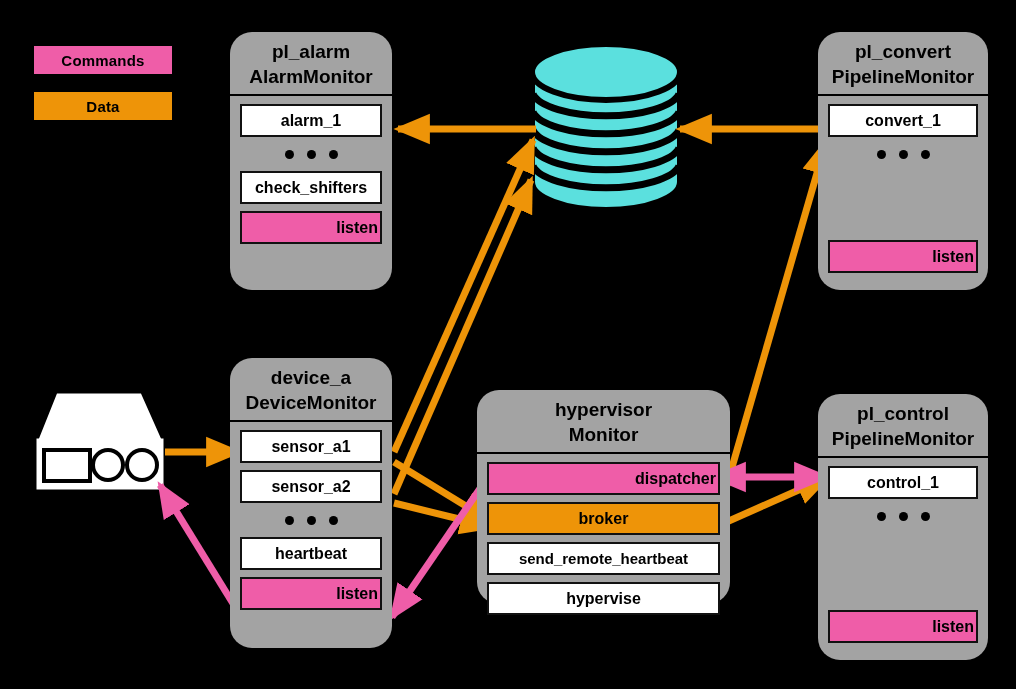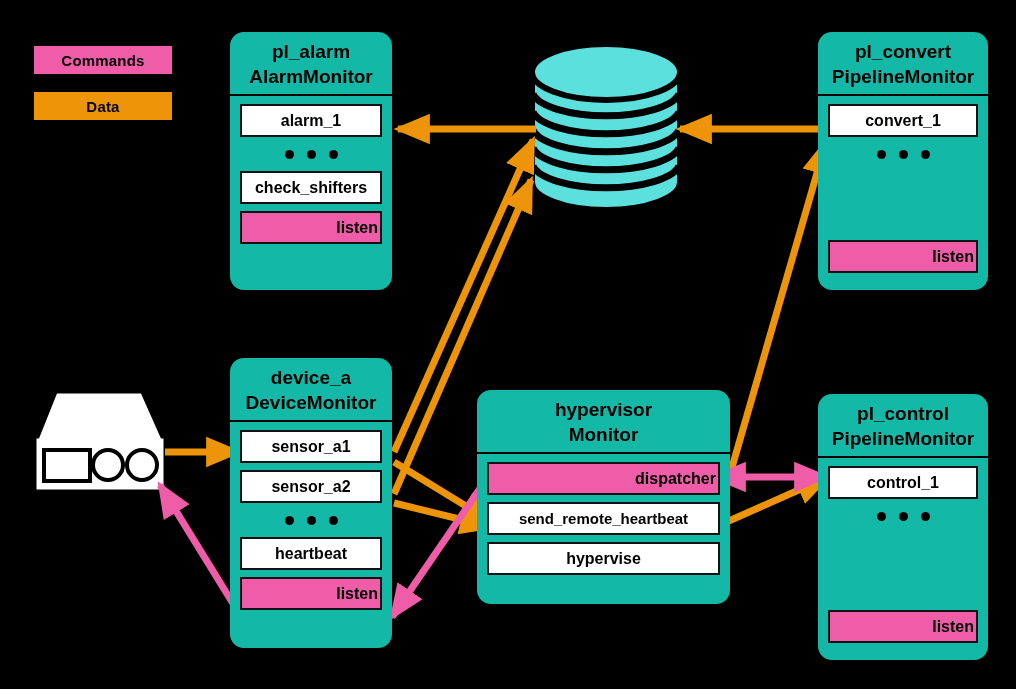--- a/index.html
+++ b/index.html
@@ -7,21 +7,21 @@
   #stage{position:relative;width:1016px;height:689px;background:#000;}
   svg.layer{position:absolute;left:0;top:0;width:1016px;height:689px;}
   #arrows{z-index:2;pointer-events:none;}
 
   .legend-chip{
     position:absolute;display:flex;align-items:center;justify-content:center;
     font-weight:bold;font-size:15px;color:#000;letter-spacing:.2px;
   }
 
   .node{
-    position:absolute;background:#14b8a6;border-radius:14px;z-index:3;
+    position:absolute;background:#a3a3a3;border-radius:22px;z-index:3;
     box-sizing:border-box;display:flex;flex-direction:column;
   }
   .node-title{
     text-align:center;font-weight:bold;font-size:19px;color:#000;
     line-height:25px;padding:7px 4px 5px 4px;
     border-bottom:2px solid #000;
   }
   .node-body{padding:8px 10px 10px 10px;display:flex;flex-direction:column;flex:1;}
   .slot{
     border:2.5px solid #111;background:#fff;color:#000;
@@ -121,20 +121,21 @@
     </div>
   </div>
 
   <div class="node" style="left:477px;top:390px;width:253px;height:214px;">
     <div class="node-title">
       <div>hypervisor</div>
       <div>Monitor</div>
     </div>
     <div class="node-body">
       <div class="slot pink">dispatcher</div>
+      <div class="slot orange">broker</div>
       <div class="slot tight">send_remote_heartbeat</div>
       <div class="slot">hypervise</div>
     </div>
   </div>
 
   <div class="node" style="left:818px;top:394px;width:170px;height:266px;">
     <div class="node-title">
       <div>pl_control</div>
       <div>PipelineMonitor</div>
     </div>

